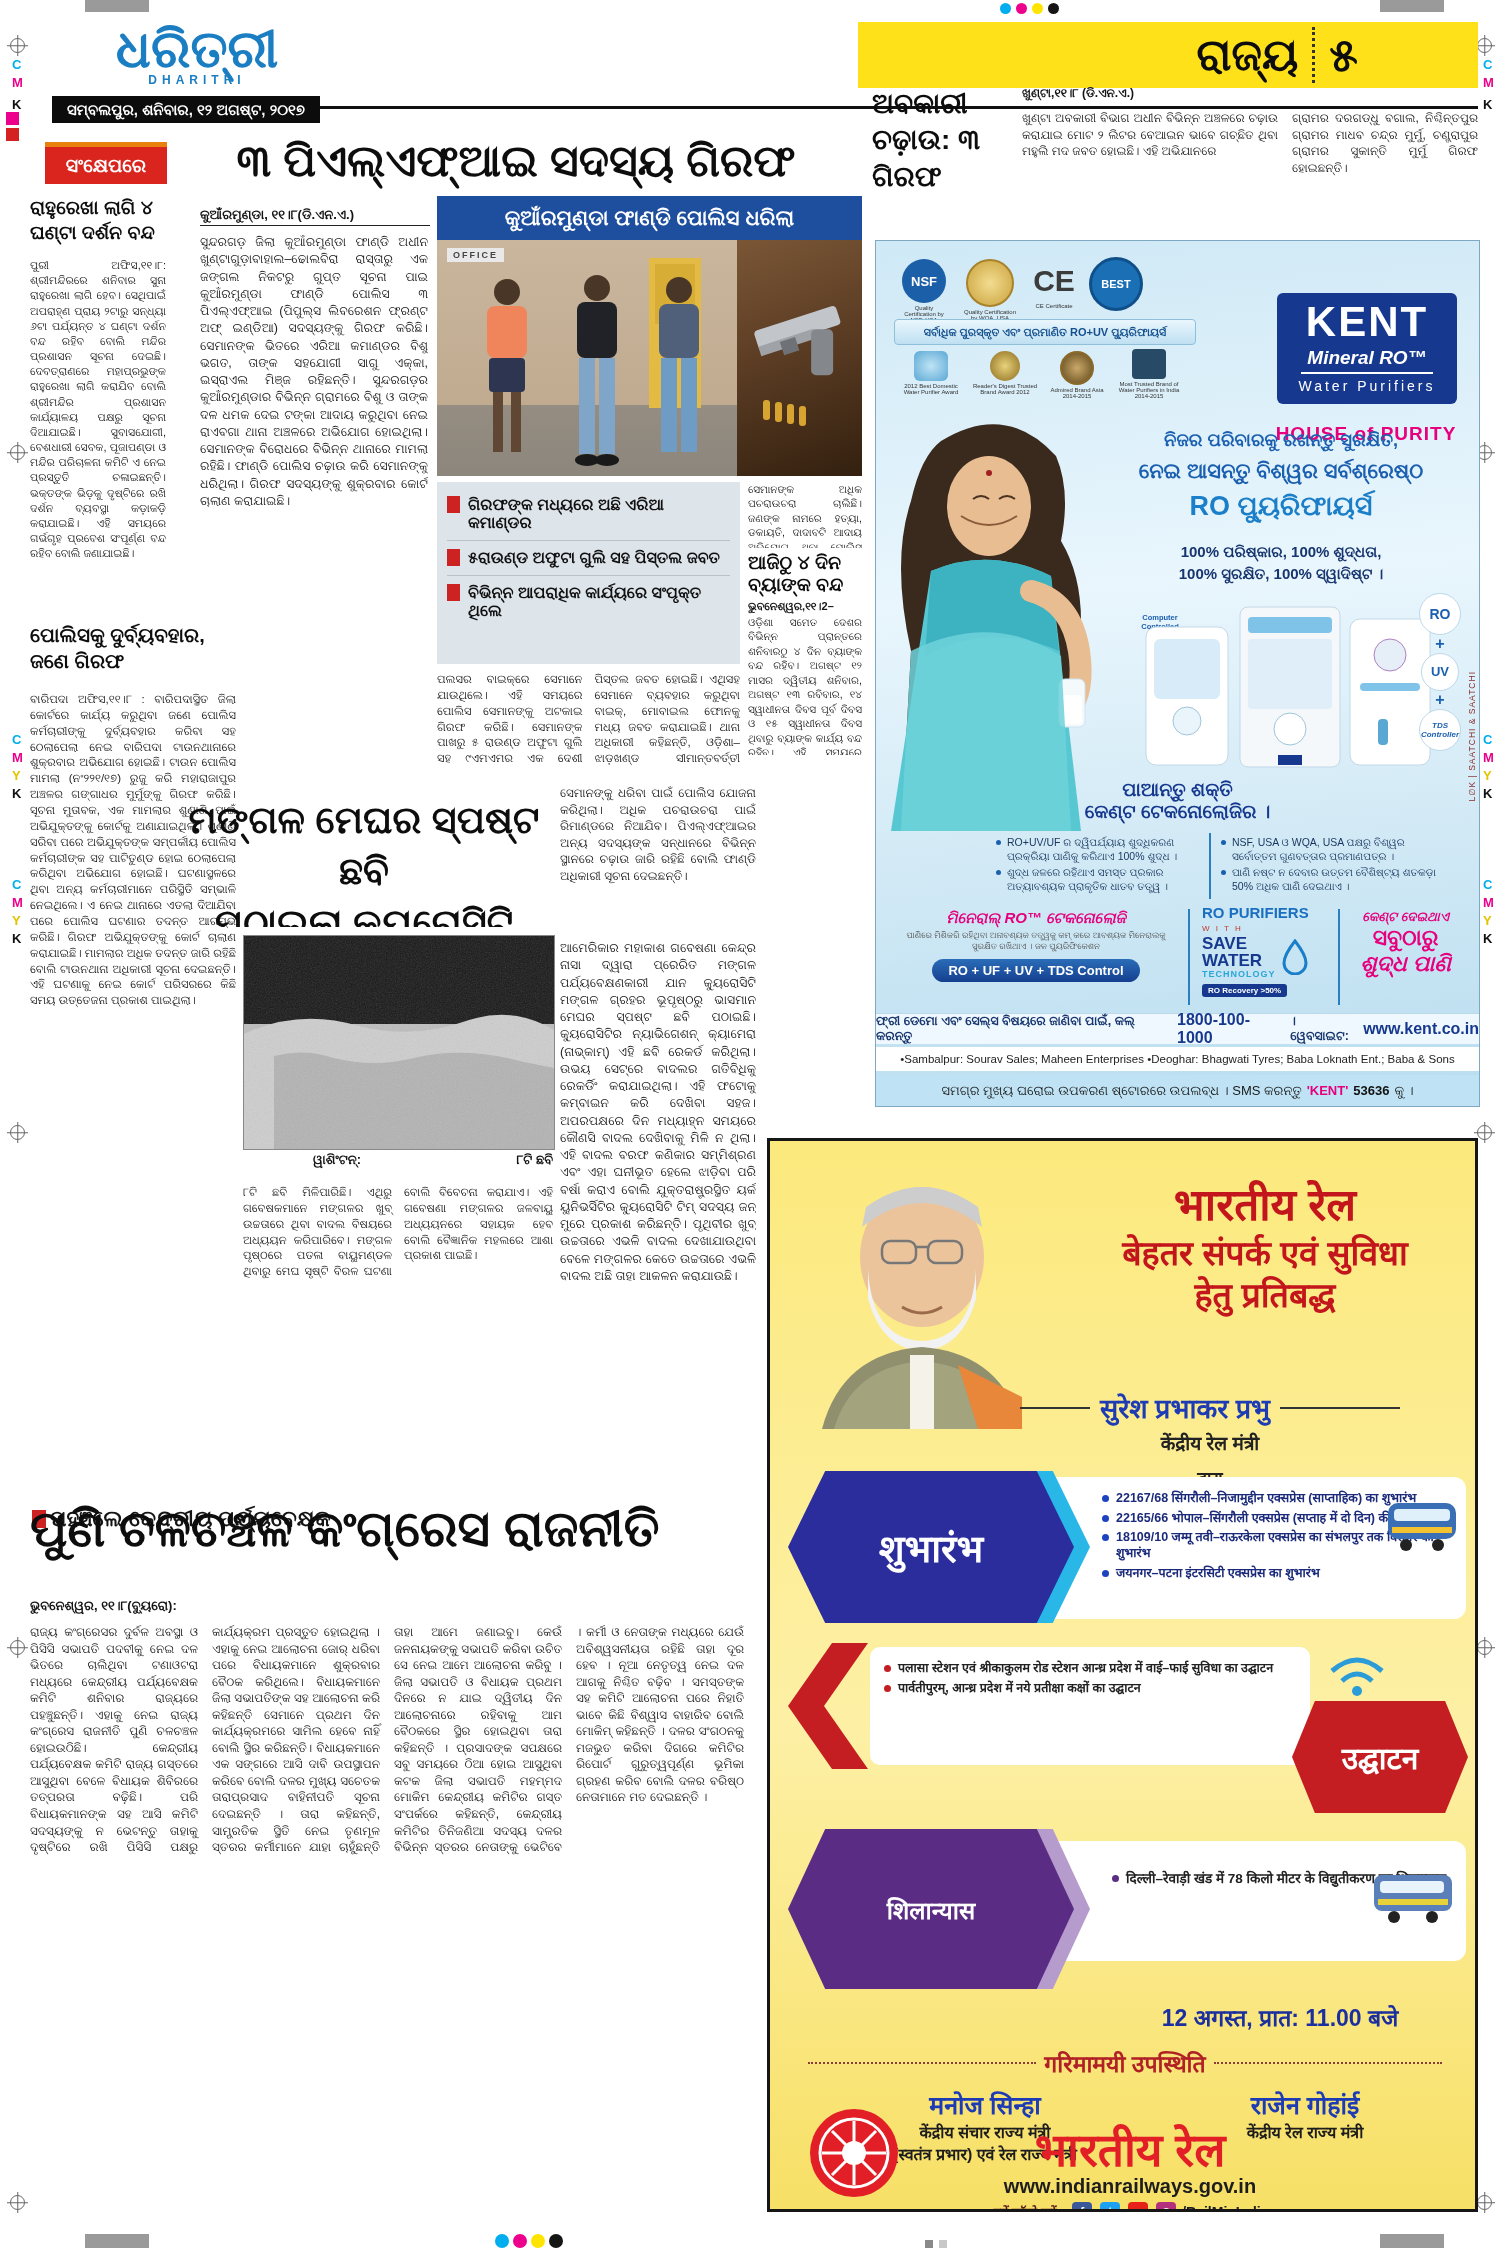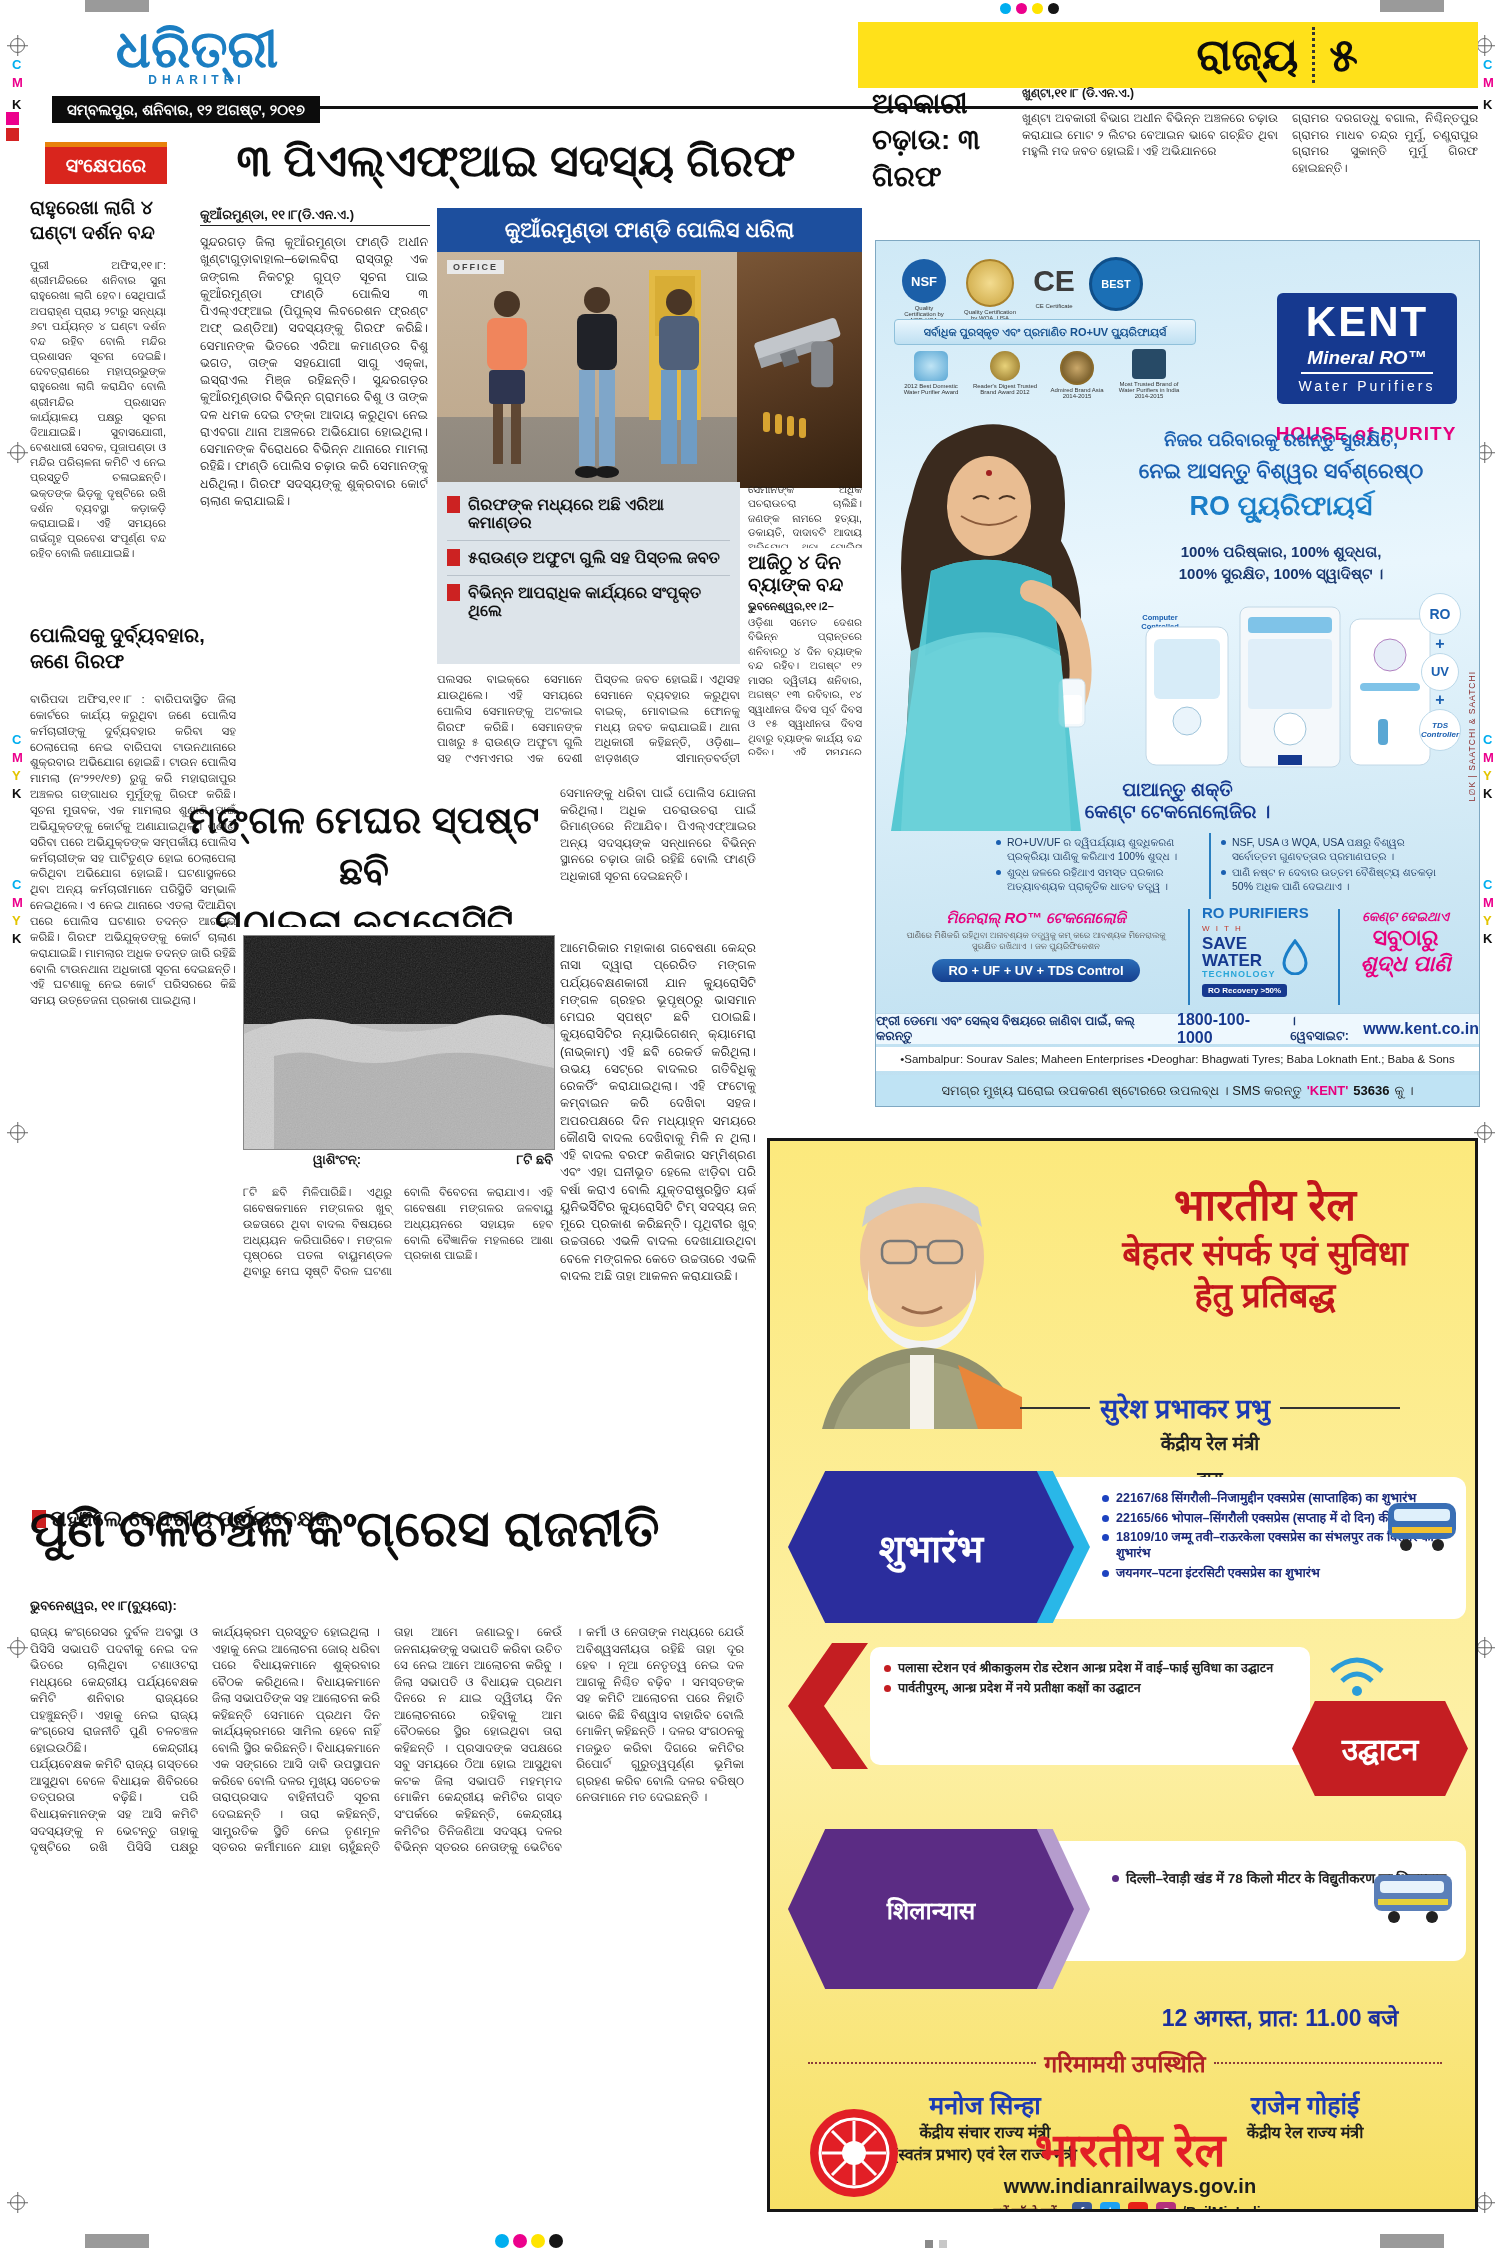--- a/index.html
+++ b/index.html
@@ -95,21 +95,21 @@
 </div>
 <div class="abs hl" style="left:30px;top:196px;width:140px;font-size:19px;line-height:1.3;">ରାହୁରେଖା ଲାଗି ୪ ଘଣ୍ଟା ଦର୍ଶନ ବନ୍ଦ</div>
 <div class="abs bt" style="left:30px;top:258px;width:136px;height:358px;font-size:11px;">ପୁରୀ ଅଫିସ,୧୧।୮: ଶ୍ରୀମନ୍ଦିରରେ ଶନିବାର ସୁନା ରାହୁରେଖା ଲାଗି ହେବ। ସେଥିପାଇଁ ଅପରାହ୍ଣ ପ୍ରାୟ ୨ଟାରୁ ସନ୍ଧ୍ୟା ୬ଟା ପର୍ଯ୍ୟନ୍ତ ୪ ଘଣ୍ଟା ଦର୍ଶନ ବନ୍ଦ ରହିବ ବୋଲି ମନ୍ଦିର ପ୍ରଶାସନ ସୂଚନା ଦେଇଛି। ଦେବତ୍ରାଣରେ ମହାପ୍ରଭୁଙ୍କ ରାହୁରେଖା ଲାଗି କରାଯିବ ବୋଲି ଶ୍ରୀମନ୍ଦିର ପ୍ରଶାସନ କାର୍ଯ୍ୟାଳୟ ପକ୍ଷରୁ ସୂଚନା ଦିଆଯାଇଛି। ସୁବାସଯୋଗୀ, ବେଶଧାରୀ ସେବକ, ପୂଜାପଣ୍ଡା ଓ ମନ୍ଦିର ପରିଚାଳନା କମିଟି ଏ ନେଇ ପ୍ରସ୍ତୁତି ଚଳାଇଛନ୍ତି। ଭକ୍ତଙ୍କ ଭିଡ଼କୁ ଦୃଷ୍ଟିରେ ରଖି ଦର୍ଶନ ବ୍ୟବସ୍ଥା କଡ଼ାକଡ଼ି କରାଯାଇଛି। ଏହି ସମୟରେ ଗର୍ଭଗୃହ ପ୍ରବେଶ ସଂପୂର୍ଣ୍ଣ ବନ୍ଦ ରହିବ ବୋଲି ଜଣାଯାଇଛି।</div>
 <div class="abs hl" style="left:30px;top:622px;width:208px;font-size:20px;line-height:1.3;">ପୋଲିସକୁ ଦୁର୍ବ୍ୟବହାର, ଜଣେ ଗିରଫ</div>
 <div class="abs bt" style="left:30px;top:692px;width:206px;height:760px;font-size:11.5px;">ବାରିପଦା ଅଫିସ,୧୧।୮ : ବାରିପଦାସ୍ଥିତ ଜିଲା କୋର୍ଟରେ କାର୍ଯ୍ୟ କରୁଥିବା ଜଣେ ପୋଲିସ କର୍ମଚାରୀଙ୍କୁ ଦୁର୍ବ୍ୟବହାର କରିବା ସହ ଠେଲାପେଲା ନେଇ ବାରିପଦା ଟାଉନଥାନାରେ ଶୁକ୍ରବାର ଅଭିଯୋଗ ହୋଇଛି। ଟାଉନ ପୋଲିସ ମାମଲା (ନଂ୨୨୧/୧୭) ରୁଜୁ କରି ମହାରାଜାପୁର ଅଞ୍ଚଳର ଗଙ୍ଗାଧର ମୁର୍ମୁଙ୍କୁ ଗିରଫ କରିଛି। ସୂଚନା ମୁତାବକ, ଏକ ମାମଲାର ଶୁଣାଣି ପାଇଁ ଅଭିଯୁକ୍ତଙ୍କୁ କୋର୍ଟକୁ ଅଣାଯାଇଥିଲା। ଶୁଣାଣି ସରିବା ପରେ ଅଭିଯୁକ୍ତଙ୍କ ସମ୍ପର୍କୀୟ ପୋଲିସ କର୍ମଚାରୀଙ୍କ ସହ ପାଟିତୁଣ୍ଡ ହୋଇ ଠେଲାପେଲା କରିଥିବା ଅଭିଯୋଗ ହୋଇଛି। ଘଟଣାସ୍ଥଳରେ ଥିବା ଅନ୍ୟ କର୍ମଚାରୀମାନେ ପରିସ୍ଥିତି ସମ୍ଭାଳି ନେଇଥିଲେ। ଏ ନେଇ ଥାନାରେ ଏତଲା ଦିଆଯିବା ପରେ ପୋଲିସ ଘଟଣାର ତଦନ୍ତ ଆରମ୍ଭ କରିଛି। ଗିରଫ ଅଭିଯୁକ୍ତଙ୍କୁ କୋର୍ଟ ଚାଲାଣ କରାଯାଇଛି। ମାମଲାର ଅଧିକ ତଦନ୍ତ ଜାରି ରହିଛି ବୋଲି ଟାଉନଥାନା ଅଧିକାରୀ ସୂଚନା ଦେଇଛନ୍ତି। ଏହି ଘଟଣାକୁ ନେଇ କୋର୍ଟ ପରିସରରେ କିଛି ସମୟ ଉତ୍ତେଜନା ପ୍ରକାଶ ପାଇଥିଲା।</div>
 
 <div class="abs hl" style="left:170px;top:136px;width:692px;height:62px;font-size:44px;text-align:center;white-space:nowrap;overflow:hidden;">୩ ପିଏଲ୍‌ଏଫ୍‌ଆଇ ସଦସ୍ୟ ଗିରଫ</div>
 <div class="abs" style="left:200px;top:207px;width:230px;font-size:13px;font-weight:bold;border-bottom:1px solid #222;padding-bottom:2px;">କୁଆଁରମୁଣ୍ଡା, ୧୧।୮(ଡି.ଏନ.ଏ.)</div>
 <div class="abs bt" style="left:200px;top:234px;width:228px;height:538px;font-size:12.5px;">ସୁନ୍ଦରଗଡ଼ ଜିଲା କୁଆଁରମୁଣ୍ଡା ଫାଣ୍ଡି ଅଧୀନ ଖୁଣ୍ଟାଗୁଡ଼ାବାହାଲ–ଢୋଲବିରା ରାସ୍ତାରୁ ଏକ ଜଙ୍ଗଲ ନିକଟରୁ ଗୁପ୍ତ ସୂଚନା ପାଇ କୁଆଁରମୁଣ୍ଡା ଫାଣ୍ଡି ପୋଲିସ ୩ ପିଏଲ୍‌ଏଫ୍‌ଆଇ (ପିପୁଲ୍ସ ଲିବରେଶନ ଫ୍ରଣ୍ଟ ଅଫ୍ ଇଣ୍ଡିଆ) ସଦସ୍ୟଙ୍କୁ ଗିରଫ କରିଛି। ସେମାନଙ୍କ ଭିତରେ ଏରିଆ କମାଣ୍ଡର ବିଶୁ ଭଗତ, ତାଙ୍କ ସହଯୋଗୀ ସାଗୁ ଏକ୍କା, ଇସ୍ରାଏଲ ମିଞ୍ଜ ରହିଛନ୍ତି। ସୁନ୍ଦରଗଡ଼ର କୁଆଁରମୁଣ୍ଡାର ବିଭିନ୍ନ ଗ୍ରାମରେ ବିଶୁ ଓ ତାଙ୍କ ଦଳ ଧମକ ଦେଇ ଟଙ୍କା ଆଦାୟ କରୁଥିବା ନେଇ ରାଏବଗା ଥାନା ଅଞ୍ଚଳରେ ଅଭିଯୋଗ ହୋଇଥିଲା। ସେମାନଙ୍କ ବିରୋଧରେ ବିଭିନ୍ନ ଥାନାରେ ମାମଲା ରହିଛି। ଫାଣ୍ଡି ପୋଲିସ ଚଢ଼ାଉ କରି ସେମାନଙ୍କୁ ଧରିଥିଲା। ଗିରଫ ସଦସ୍ୟଙ୍କୁ ଶୁକ୍ରବାର କୋର୍ଟ ଚାଲାଣ କରାଯାଇଛି।</div>
 
-<div class="abs" style="left:437px;top:208px;width:425px;height:223px;">
+<div class="abs" style="left:437px;top:196px;width:425px;height:223px;">
   <div style="height:44px;background:#1d4f9e;display:flex;align-items:center;justify-content:center;">
     <span style="color:#fff;font-weight:bold;font-size:21px;">କୁଆଁରମୁଣ୍ଡା ଫାଣ୍ଡି ପୋଲିସ ଧରିଲା</span>
   </div>
   <div style="display:flex;height:236px;">
     <div style="position:relative;width:300px;height:236px;background:linear-gradient(#c9b69d 0%,#c0ab90 70%,#958d82 70%,#8d867c 100%);overflow:hidden;">
       <span style="position:absolute;left:10px;top:8px;background:#e9e9e9;color:#444;font-size:9px;font-weight:bold;letter-spacing:2px;padding:2px 6px;">OFFICE</span>
       <svg width="300" height="236" style="position:absolute;left:0;top:0;">
         <rect x="212" y="18" width="52" height="150" fill="#e3ba44"></rect>
         <rect x="218" y="24" width="40" height="60" fill="#d8ad35"></rect>
         <circle cx="70" cy="52" r="13" fill="#4a3626"></circle>
@@ -449,21 +449,21 @@
     <div class="railitem" style="color:#222;">
         <span class="b" style="background:#c41e22;"></span>
         <span style="color:#222;">पार्वतीपुरम्, आन्ध्र प्रदेश में नये प्रतीक्षा कक्षों का उद्घाटन</span>
       </div>
   </div>
   <svg class="abs" width="70" height="60" style="left:552px;top:500px;">
     <path d="M10,30 Q35,8 60,30" stroke="#2b9cd8" stroke-width="5" fill="none"></path>
     <path d="M20,40 Q35,26 50,40" stroke="#2b9cd8" stroke-width="5" fill="none"></path>
     <circle cx="35" cy="50" r="5" fill="#2b9cd8"></circle>
   </svg>
-  <div class="abs hexlabel" style="left:522px;top:560px;width:176px;height:95px;background:#c41e22;clip-path:polygon(13% 0,87% 0,100% 50%,87% 100%,13% 100%,0 50%);">
+  <div class="abs hexlabel" style="left:522px;top:560px;width:176px;height:112px;background:#c41e22;clip-path:polygon(13% 0,87% 0,100% 50%,87% 100%,13% 100%,0 50%);">
     <span style="font-size:30px;">उद्घाटन</span>
   </div>
 
   <div class="abs" style="left:272px;top:700px;width:424px;height:120px;background:#ffffff;border-radius:0 12px 12px 0;padding:26px 14px 8px 70px;box-sizing:border-box;">
     <div class="railitem">
         <span class="b" style="background:#5b2c84;"></span>
         <span style="color:#222;font-size:13.5px;">दिल्ली–रेवाड़ी खंड में 78 किलो मीटर के विद्युतीकरण का शिलान्यास</span>
       </div>
   </div>
   <svg class="abs" width="90" height="60" style="left:598px;top:726px;">

